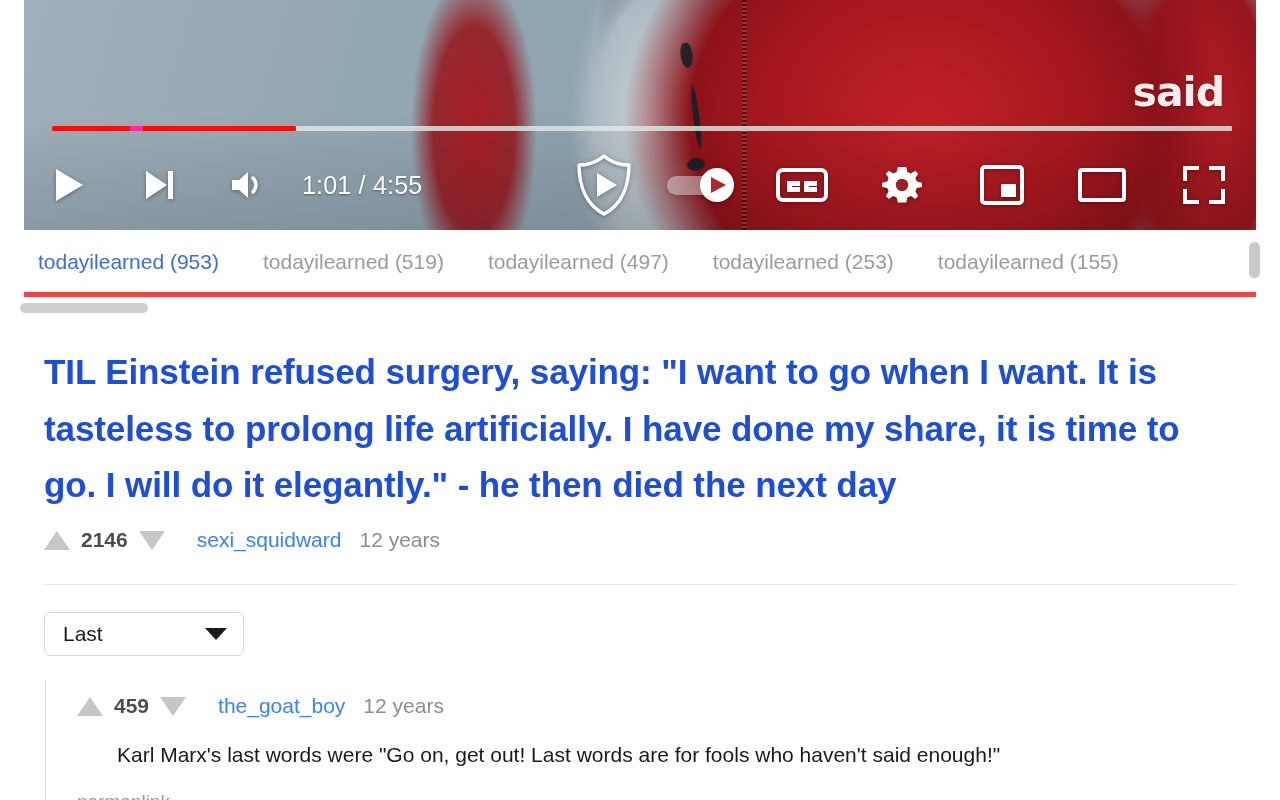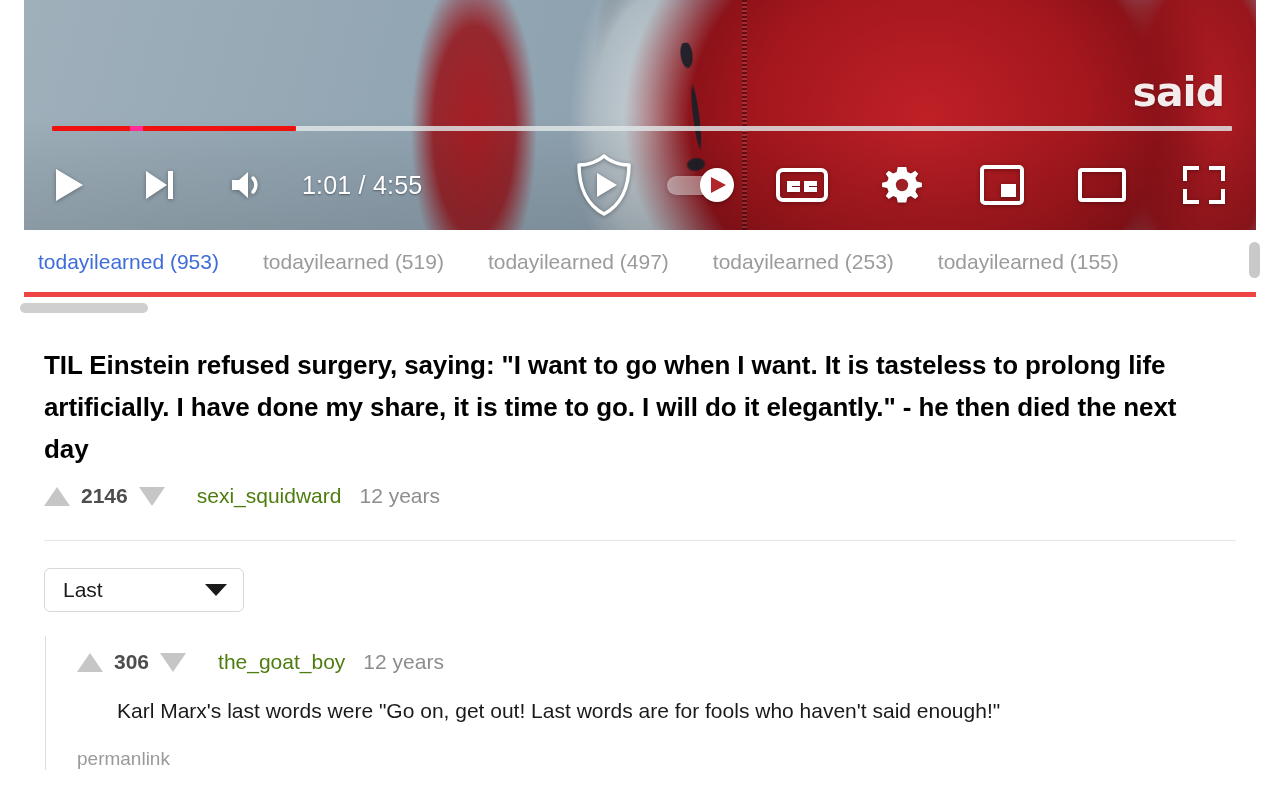--- a/index.html
+++ b/index.html
@@ -201,24 +201,24 @@
   
   .content {
     position: absolute;
     left: 0;
     top: 316px;
     width: 1280px;
   }
   .post-title {
     margin: 0;
     padding: 28px 56px 0 44px;
-    font-size: 26px;
+    font-size: 35px;
     font-weight: 700;
     line-height: 1.62;
-    color: #000000;
+    color: #1d4ed8;
     letter-spacing: -.1px;
   }
   .meta-row {
     display: flex;
     align-items: center;
     padding: 14px 0 0 44px;
     font-size: 21px;
   }
   .arrow-up, .arrow-down {
     width: 0; height: 0;
@@ -227,21 +227,21 @@
     cursor: pointer;
   }
   .arrow-up   { border-bottom: 19px solid #c6c6c6; }
   .arrow-down { border-top: 19px solid #c6c6c6; }
   .score {
     font-weight: 700;
     color: #4d4d4d;
     padding: 0 11px;
   }
   .author {
-    color: #4d7c0f;
+    color: #3b82f6;
     padding-left: 32px;
     cursor: pointer;
   }
   .age {
     color: #8d8d8d;
     padding-left: 18px;
   }
 
   .divider {
     margin: 32px 44px 0 44px;
@@ -441,21 +441,21 @@
   <div class="divider"></div>
 
   <div class="sortbox">
     <span class="label">Last</span>
     <span class="caret"></span>
   </div>
 
   <div class="comment">
     <div class="meta-row">
       <div class="arrow-up"></div>
-      <div class="score">306</div>
+      <div class="score">459</div>
       <div class="arrow-down"></div>
       <div class="author">the_goat_boy</div>
       <div class="age">12 years</div>
     </div>
     <div class="comment-body">Karl Marx's last words were "Go on, get out! Last words are for fools who haven't said enough!"</div>
     <div class="permalink">permanlink</div>
   </div>
 
 </div>
 

